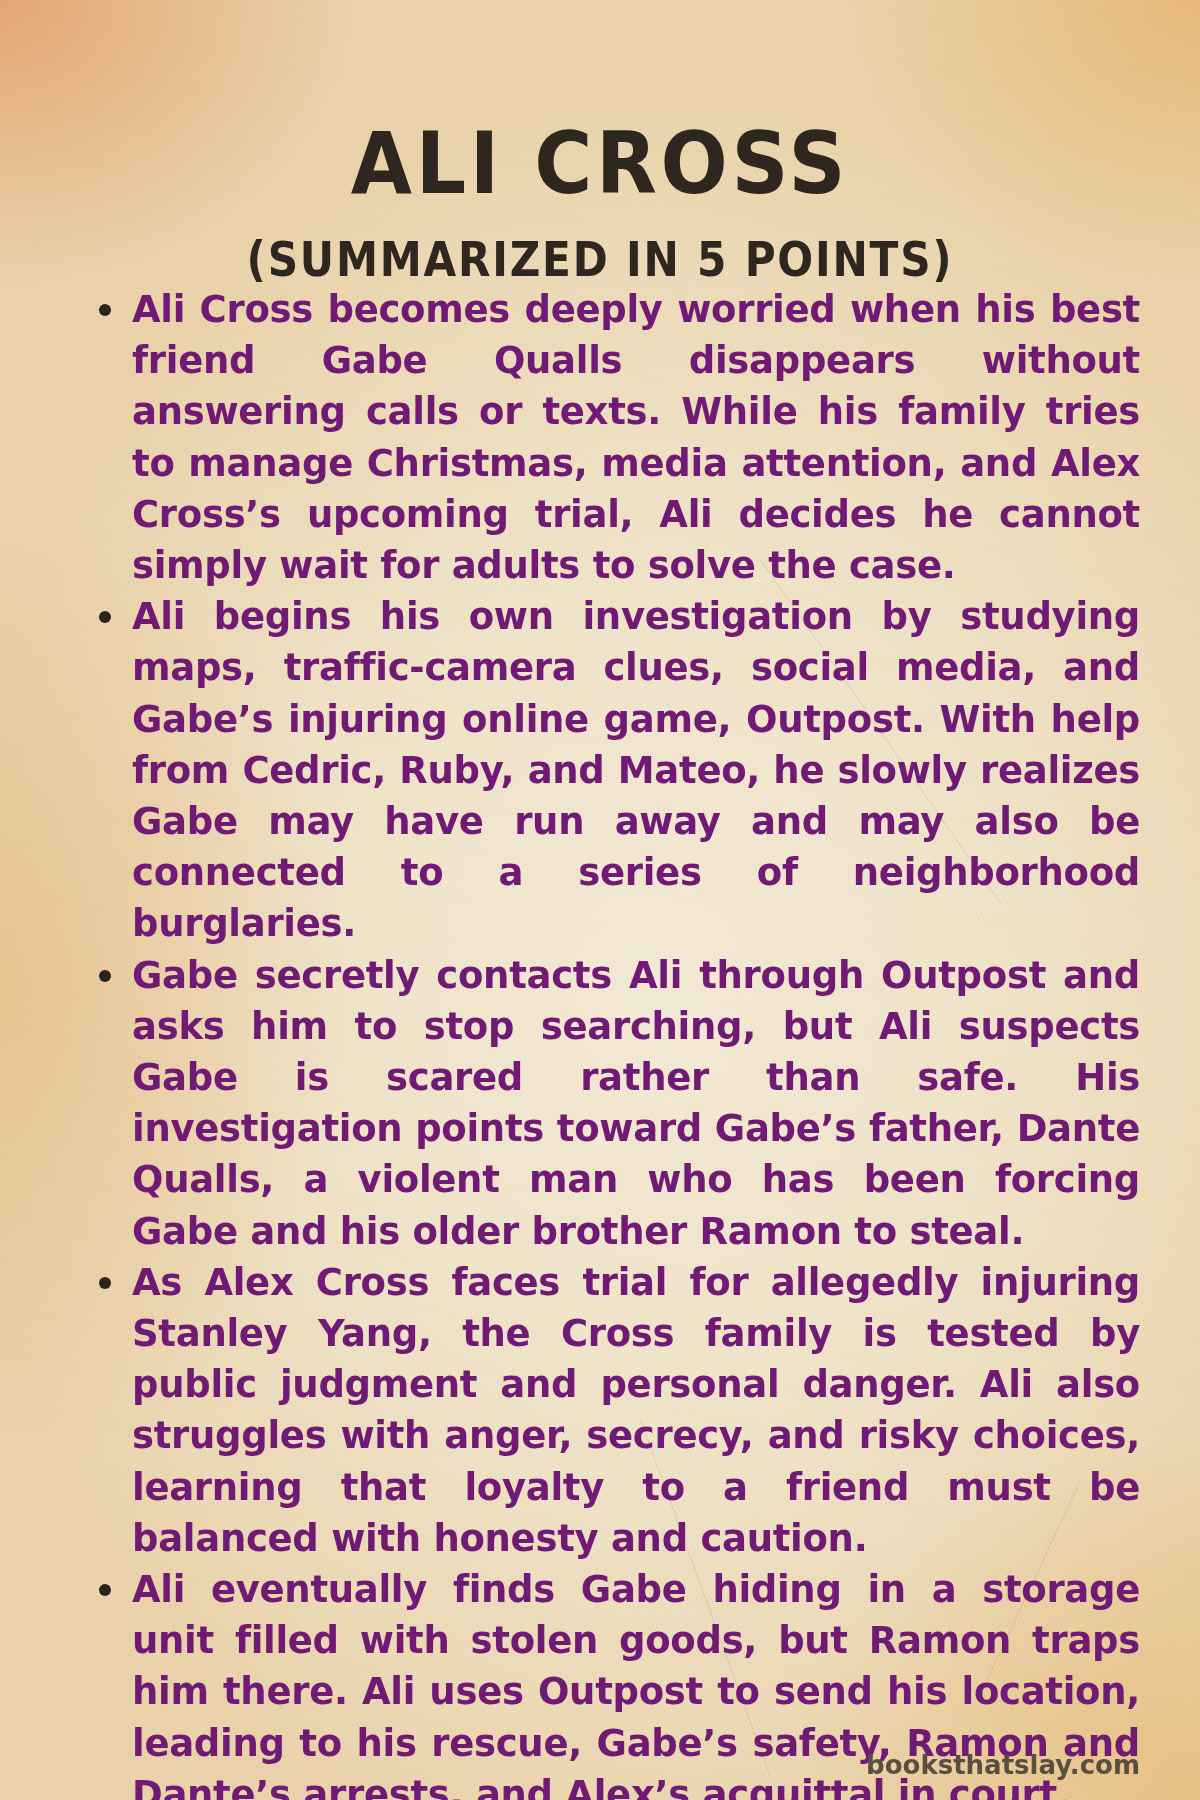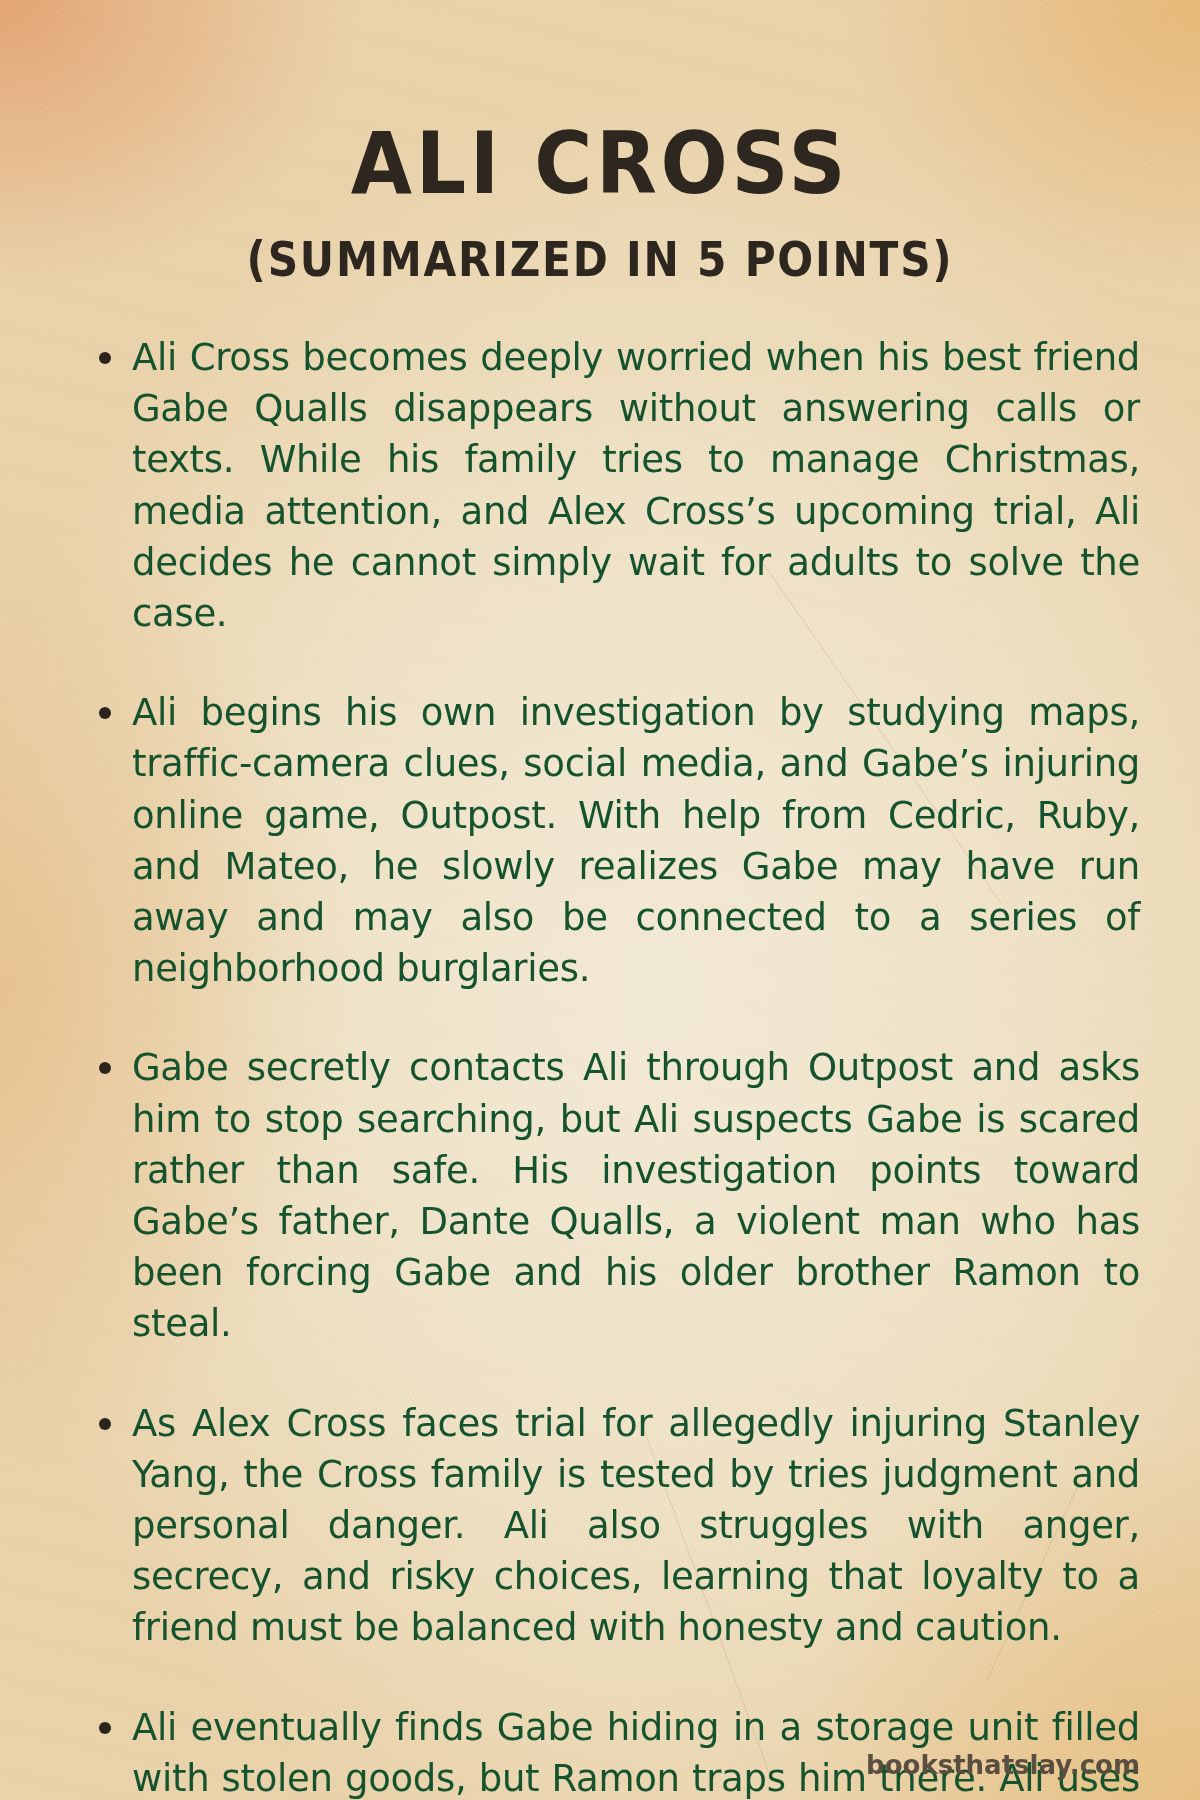--- a/index.html
+++ b/index.html
@@ -73,27 +73,26 @@
       left: 132px;
       top: 284px;
       width: 1008px;
       margin: 0;
       padding: 0;
       list-style: none;
     }
     .point {
       position: relative;
       font-family: "DejaVu Sans", sans-serif;
-      font-weight: normal;
+      font-weight: bold;
       font-size: 37px;
       line-height: 51.2px;
       text-align: justify;
-      color: #14532d;
+      color: #701a75;
       letter-spacing: -0.3px;
-      margin-top: 48px;
     }
     .bullet {
       position: absolute;
       left: -33px;
       top: 20px;
       width: 12px;
       height: 12px;
       border-radius: 50%;
       background: #2b241d;
     }
@@ -128,21 +127,21 @@
   <li class="point">
     <span class="bullet"></span>
     <span>Ali begins his own investigation by studying maps, traffic-camera clues, social media, and Gabe’s injuring online game, Outpost. With help from Cedric, Ruby, and Mateo, he slowly realizes Gabe may have run away and may also be connected to a series of neighborhood burglaries.</span>
   </li>
   <li class="point">
     <span class="bullet"></span>
     <span>Gabe secretly contacts Ali through Outpost and asks him to stop searching, but Ali suspects Gabe is scared rather than safe. His investigation points toward Gabe’s father, Dante Qualls, a violent man who has been forcing Gabe and his older brother Ramon to steal.</span>
   </li>
   <li class="point">
     <span class="bullet"></span>
-    <span>As Alex Cross faces trial for allegedly injuring Stanley Yang, the Cross family is tested by tries judgment and personal danger. Ali also struggles with anger, secrecy, and risky choices, learning that loyalty to a friend must be balanced with honesty and caution.</span>
+    <span>As Alex Cross faces trial for allegedly injuring Stanley Yang, the Cross family is tested by public judgment and personal danger. Ali also struggles with anger, secrecy, and risky choices, learning that loyalty to a friend must be balanced with honesty and caution.</span>
   </li>
   <li class="point">
     <span class="bullet"></span>
     <span>Ali eventually finds Gabe hiding in a storage unit filled with stolen goods, but Ramon traps him there. Ali uses Outpost to send his location, leading to his rescue, Gabe’s safety, Ramon and Dante’s arrests, and Alex’s acquittal in court.</span>
   </li>
 </ul>
 
 <div class="footer">booksthatslay.com</div>
 
 </body></html>

